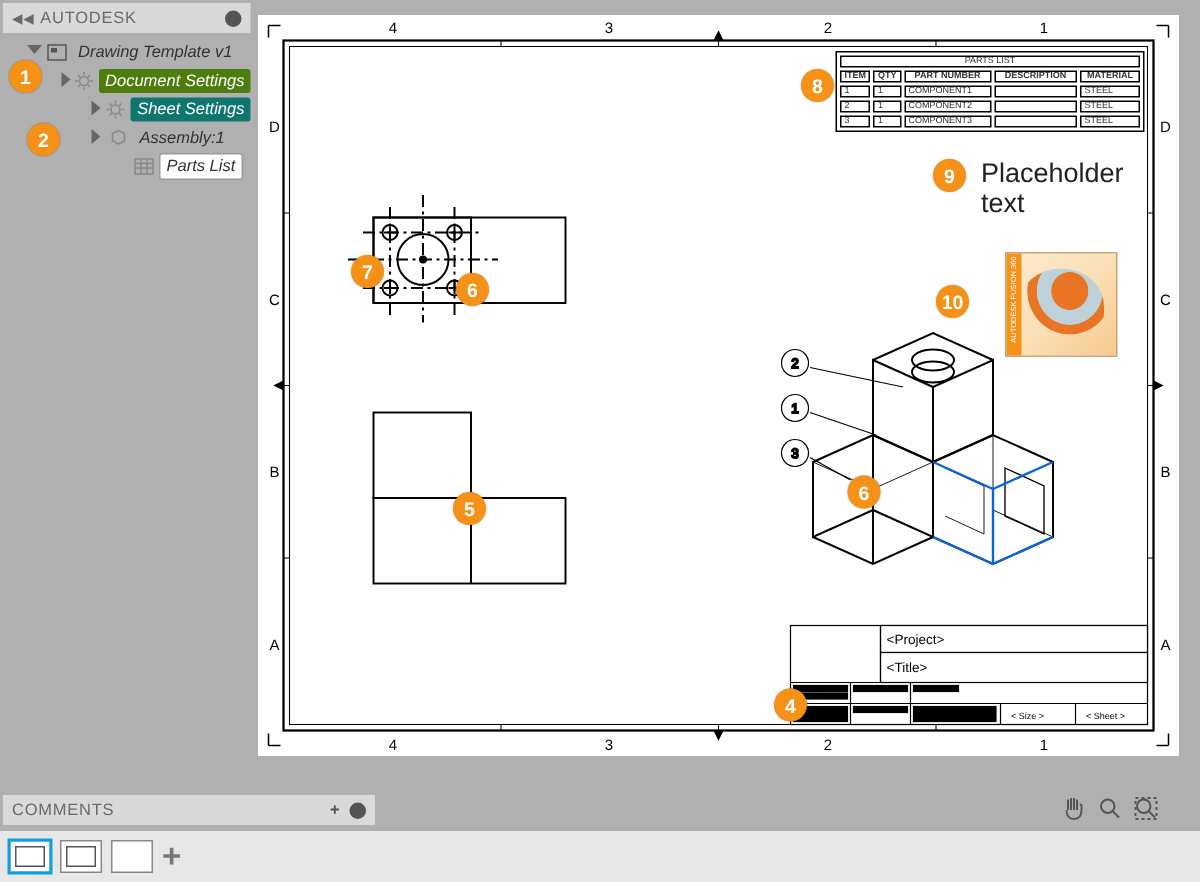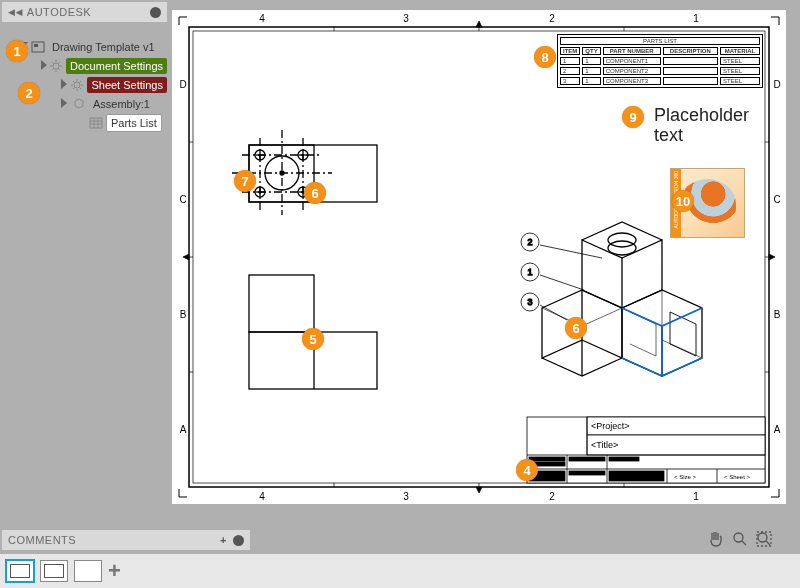--- a/index.html
+++ b/index.html
@@ -3,30 +3,30 @@
 <meta charset="utf-8">
 <style>
   *{box-sizing:border-box;margin:0;padding:0;font-family:Arial,Helvetica,sans-serif;}
   body{background:#b0b0b0;width:800px;height:588px;overflow:hidden;position:relative;font-size:11px;color:#333;}
 
   
   .browser-panel{position:absolute;left:2px;top:2px;width:165px;}
   .panel-header{background:#d9d9d9;height:20px;display:flex;align-items:center;padding:0 6px;color:#6a6a6a;font-size:11px;letter-spacing:.5px;}
   .panel-header .spacer{flex:1;}
   .collapse-btn{width:11px;height:11px;border-radius:50%;background:#555;display:inline-block;}
-  .tree{padding-top:15px;}
+  .tree{padding-top:3px;font-style:italic;}
   .tree-row{display:flex;align-items:center;height:19px;white-space:nowrap;}
   .tree-row .toggle{width:9px;height:9px;margin:0 3px;display:inline-block;position:relative;}
   .tree-row .toggle.open::before{content:"";position:absolute;left:0;top:0;border-left:5px solid transparent;border-right:5px solid transparent;border-top:6px solid #666;}
   .tree-row .toggle.closed::before{content:"";position:absolute;left:2px;top:-1px;border-top:5px solid transparent;border-bottom:5px solid transparent;border-left:6px solid #666;}
   .tree-row .ico{width:15px;height:14px;margin-right:3px;display:inline-flex;align-items:center;justify-content:center;}
   .tree-row .ico svg{width:14px;height:14px;}
   .tree-row .lbl{padding:2px 4px;border-radius:2px;}
   .tree-row.sel .lbl{background:#4d7c0f;color:#fff;}
-  .tree-row.sel2 .lbl{background:#7f1d1d;color:#fff;}
+  .tree-row.sel2 .lbl{background:#0f766e;color:#fff;}
   .ind1{padding-left:13px;} .ind2{padding-left:34px;} .ind3{padding-left:54px;} .ind4{padding-left:74px;}
 
   
   .callout{position:absolute;width:22px;height:22px;border-radius:50%;background:#f49116;color:#fff;font-weight:bold;font-size:13px;display:flex;align-items:center;justify-content:center;box-shadow:0 0 1px rgba(0,0,0,.4);}
   
   
   .canvas{position:absolute;left:172px;top:10px;width:614px;height:494px;background:#fff;}
   .canvas svg{position:absolute;inset:0;}
   .placeholder{position:absolute;font-size:18px;color:#222;line-height:20px;}
   .partslist{position:absolute;border:1px solid #000;font-size:6px;background:#fff;}
@@ -326,21 +326,21 @@
 <div class="callout" style="left:6px;top:40px;">1</div>
 <div class="callout" style="left:18px;top:82px;">2</div>
 <div class="callout" style="left:150px;top:559px;">3</div>
 <div class="callout" style="left:516px;top:459px;">4</div>
 <div class="callout" style="left:302px;top:328px;">5</div>
 <div class="callout" style="left:304px;top:182px;">6</div>
 <div class="callout" style="left:565px;top:317px;">6</div>
 <div class="callout" style="left:234px;top:170px;">7</div>
 <div class="callout" style="left:534px;top:46px;">8</div>
 <div class="callout" style="left:622px;top:106px;">9</div>
-<div class="callout" style="left:672px;top:190px;">10</div>
+<div class="callout" style="left:624px;top:190px;">10</div>
 
 <div class="viewtools">
   <span class="tool">
       <svg viewBox="0 0 16 16">
         <path d="M4 2v7M6 1v8M8 1v8M10 2v7M3 9c0 4 2 6 5 6s5-2 5-6V6l-1-1"></path>
       </svg>
     </span>
   <span class="tool">
       <svg viewBox="0 0 16 16">
         <circle cx="6.5" cy="6.5" r="4.5"></circle>

